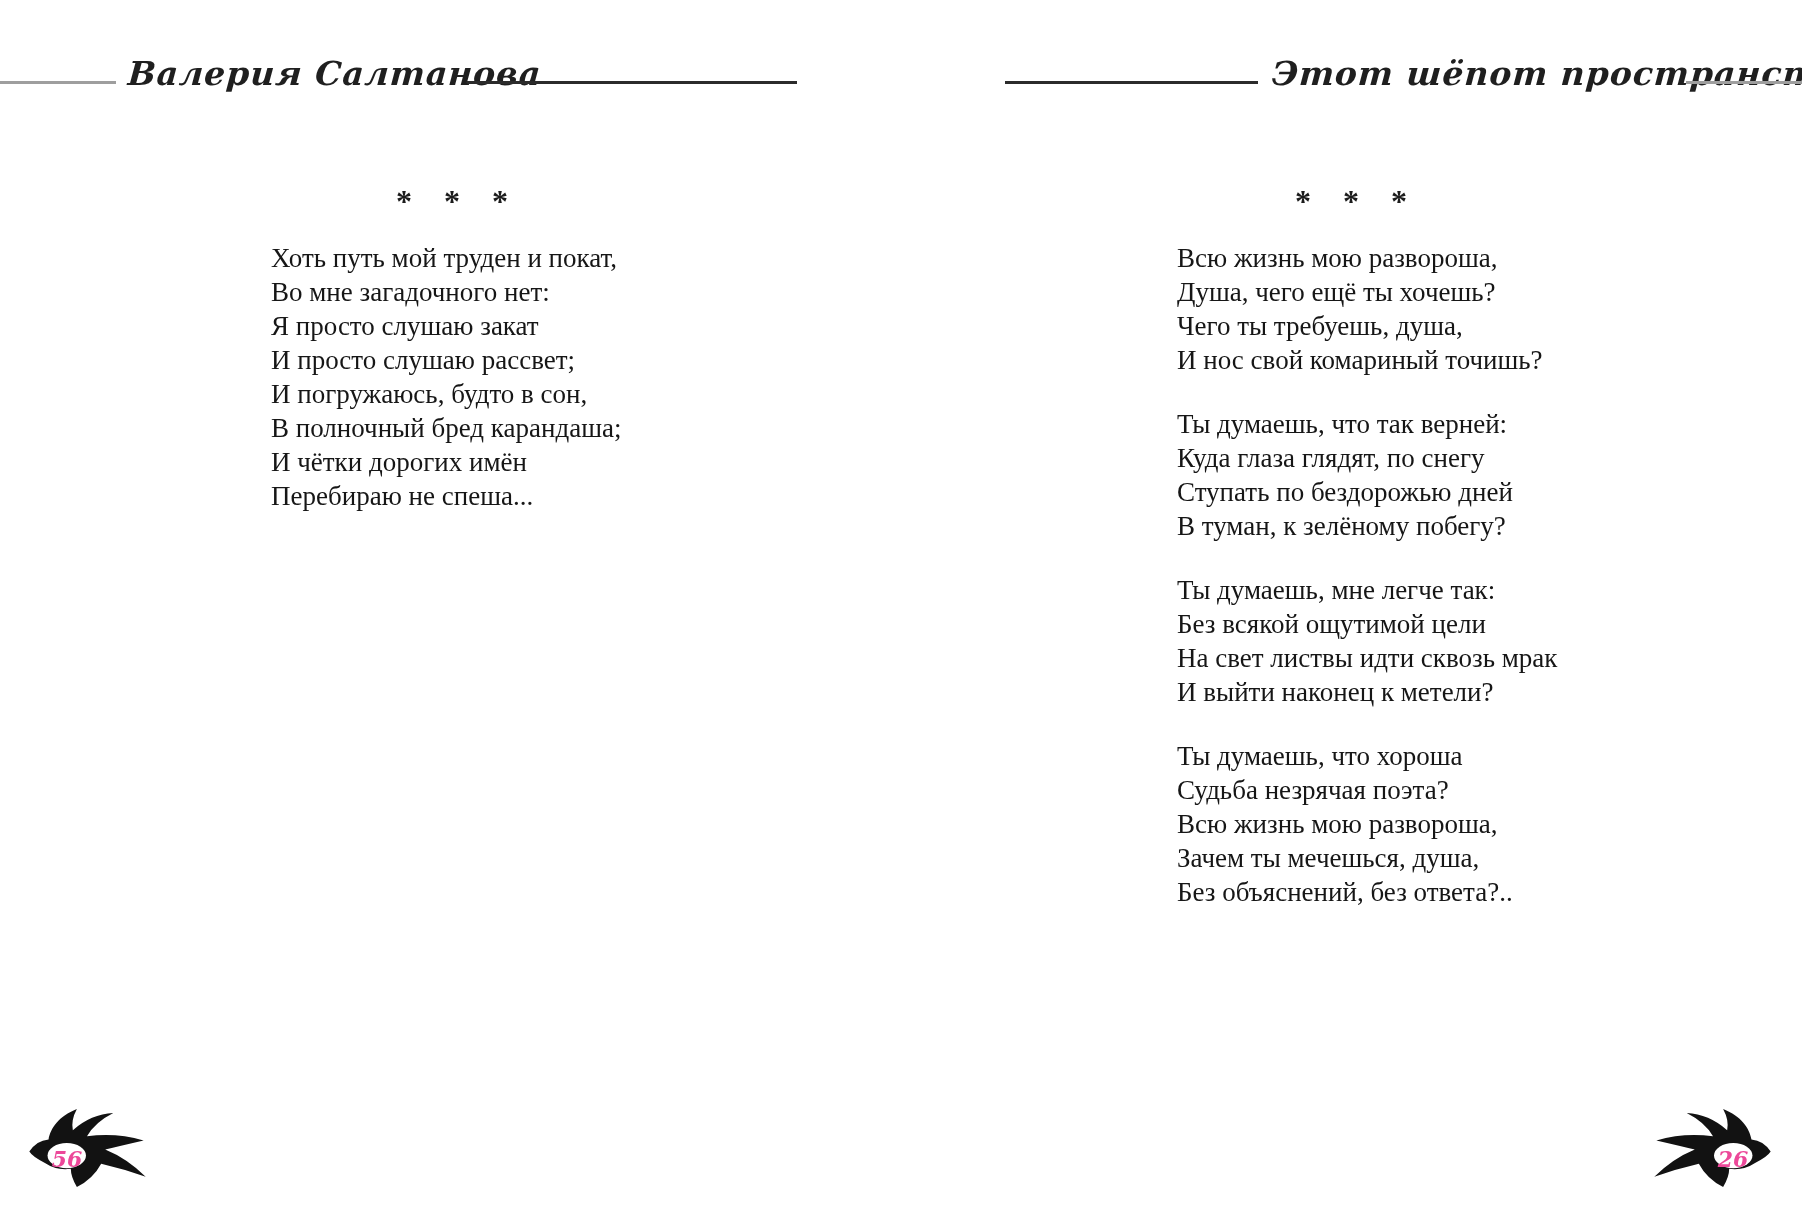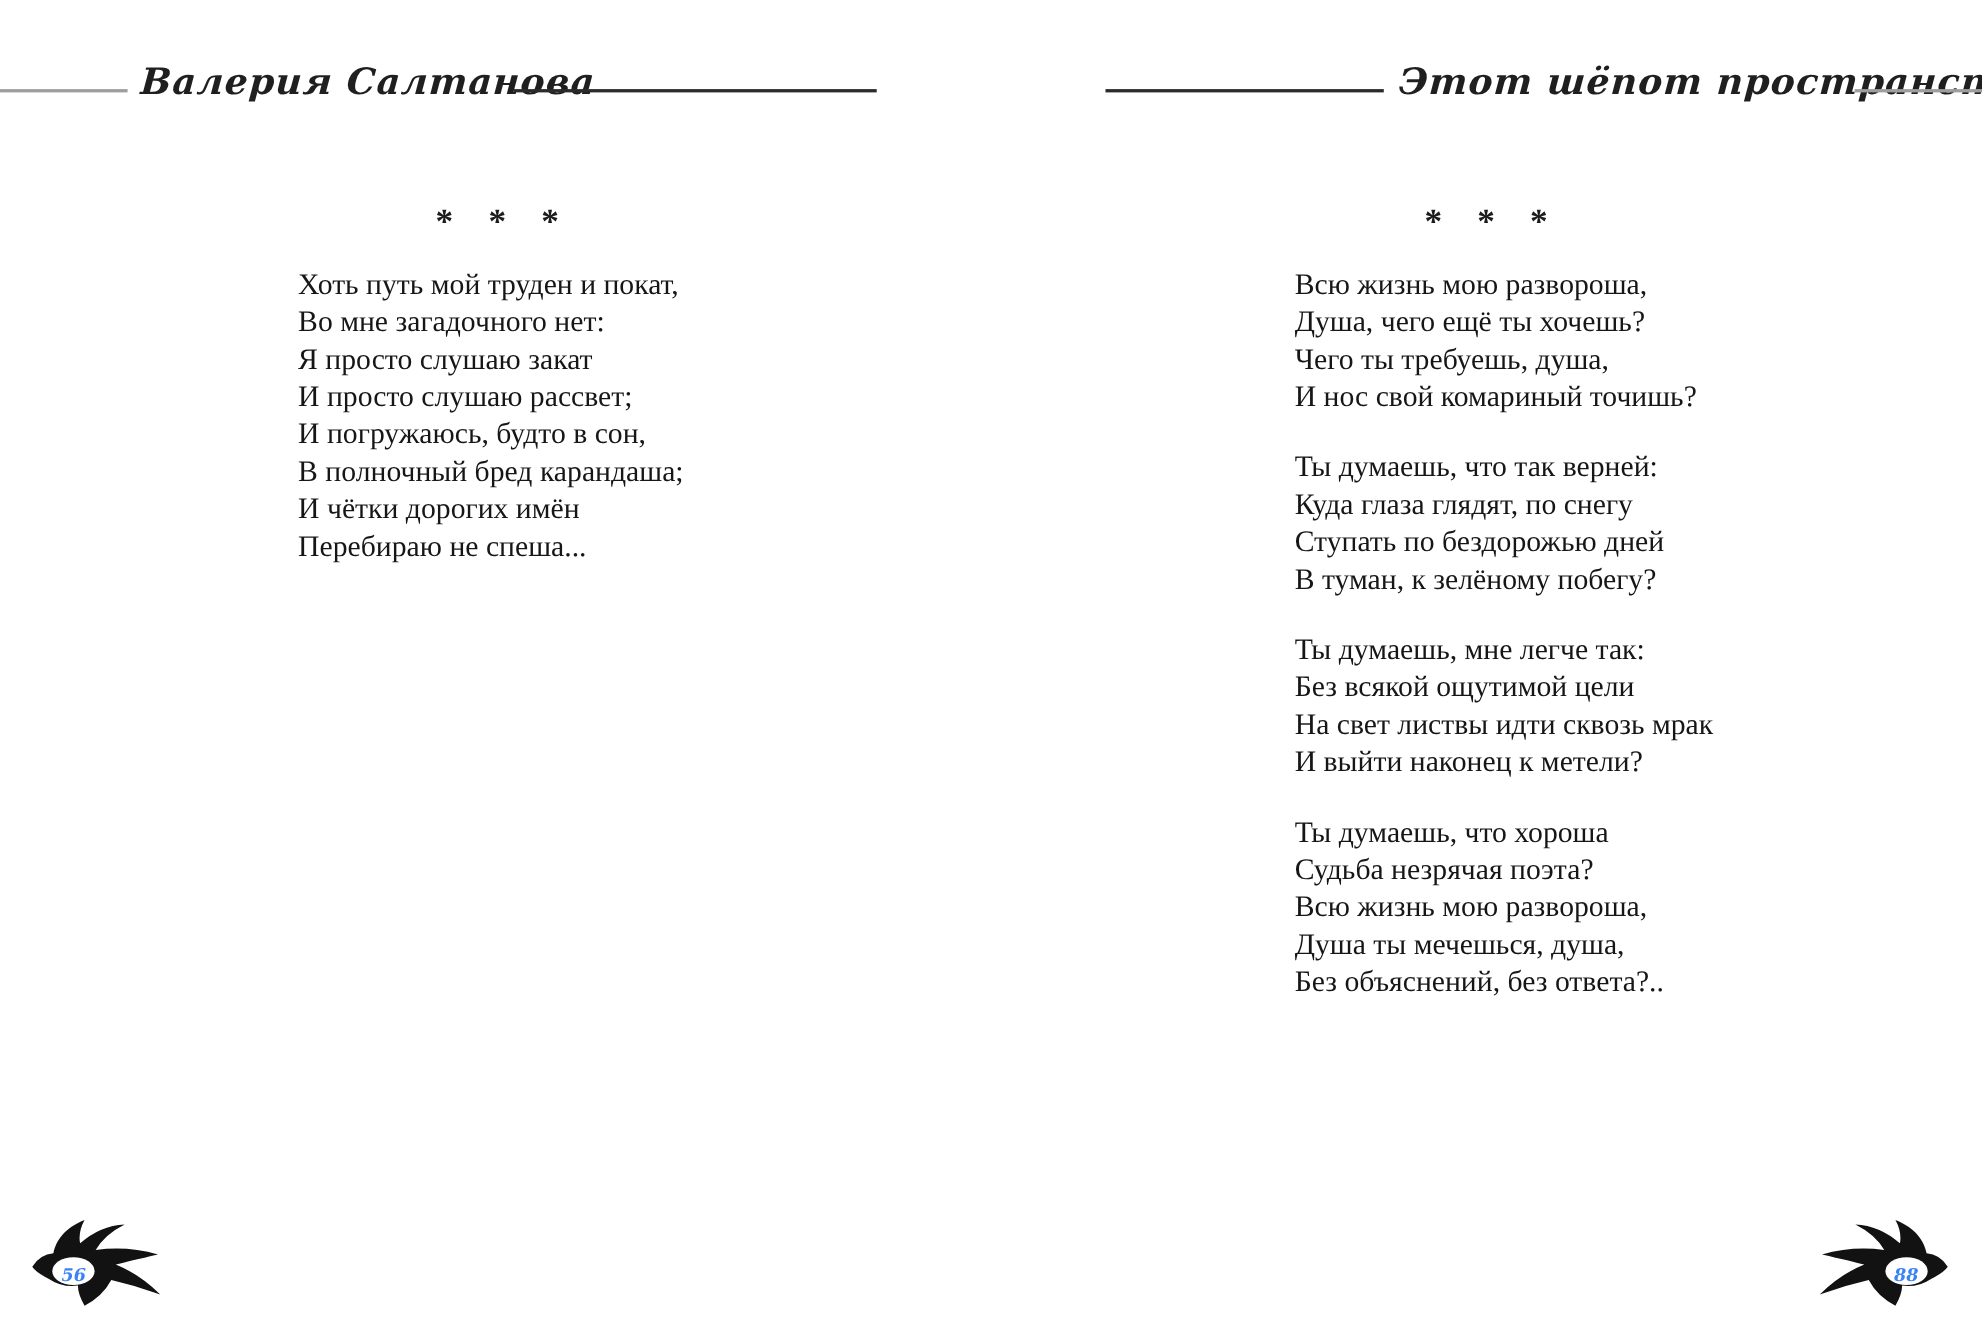--- a/index.html
+++ b/index.html
@@ -63,21 +63,21 @@
     position:absolute; top:1106px;
     width:122px; height:86px;
   }
   #swallow-left  { left:26px; }
   #swallow-right { left:1652px; transform:scaleX(-1); }
   .page-number {
     position:absolute;
     transform:translate(-50%,-50%);
     font-family:"DejaVu Serif", serif;
     font-style:italic; font-weight:bold;
-    font-size:16px; color:#3b82f6;
+    font-size:22px; color:#ec4899;
     white-space:nowrap;
   }
   #page-number-left  { left:67px;   top:1159px; }
   #page-number-right { left:1733px; top:1159px; }
 </style>
 </head>
 <body>
 
 <div class="spread">
 
@@ -112,21 +112,21 @@
 Куда глаза глядят, по снегу
 Ступать по бездорожью дней
 В туман, к зелёному побегу?</div>
     <div class="stanza">Ты думаешь, мне легче так:
 Без всякой ощутимой цели
 На свет листвы идти сквозь мрак
 И выйти наконец к метели?</div>
     <div class="stanza">Ты думаешь, что хороша
 Судьба незрячая поэта?
 Всю жизнь мою развороша,
-Душа ты мечешься, душа,
+Зачем ты мечешься, душа,
 Без объяснений, без ответа?..</div>
   </div>
 
   <svg id="swallow-left" class="swallow" viewBox="0 0 120 85" xmlns="http://www.w3.org/2000/svg">
     <path fill="#121212" d="
       M3,45
       Q10,34 22,33
       C24,22 32,10 50,3
       Q44,14 46,24
       Q64,8 86,7
@@ -154,15 +154,15 @@
       Q88,26 116,34
       Q90,40 78,43
       Q100,52 118,70
       Q96,62 74,57
       Q66,72 50,80
       Q44,70 44,62
       Q30,64 18,56
       Q6,50 3,45 Z"></path>
     <ellipse cx="40" cy="49" rx="19" ry="12.5" fill="#ffffff"></ellipse>
   </svg>
-  <span id="page-number-right" class="page-number">88</span>
+  <span id="page-number-right" class="page-number">26</span>
 
 </div>
 
 </body></html>

